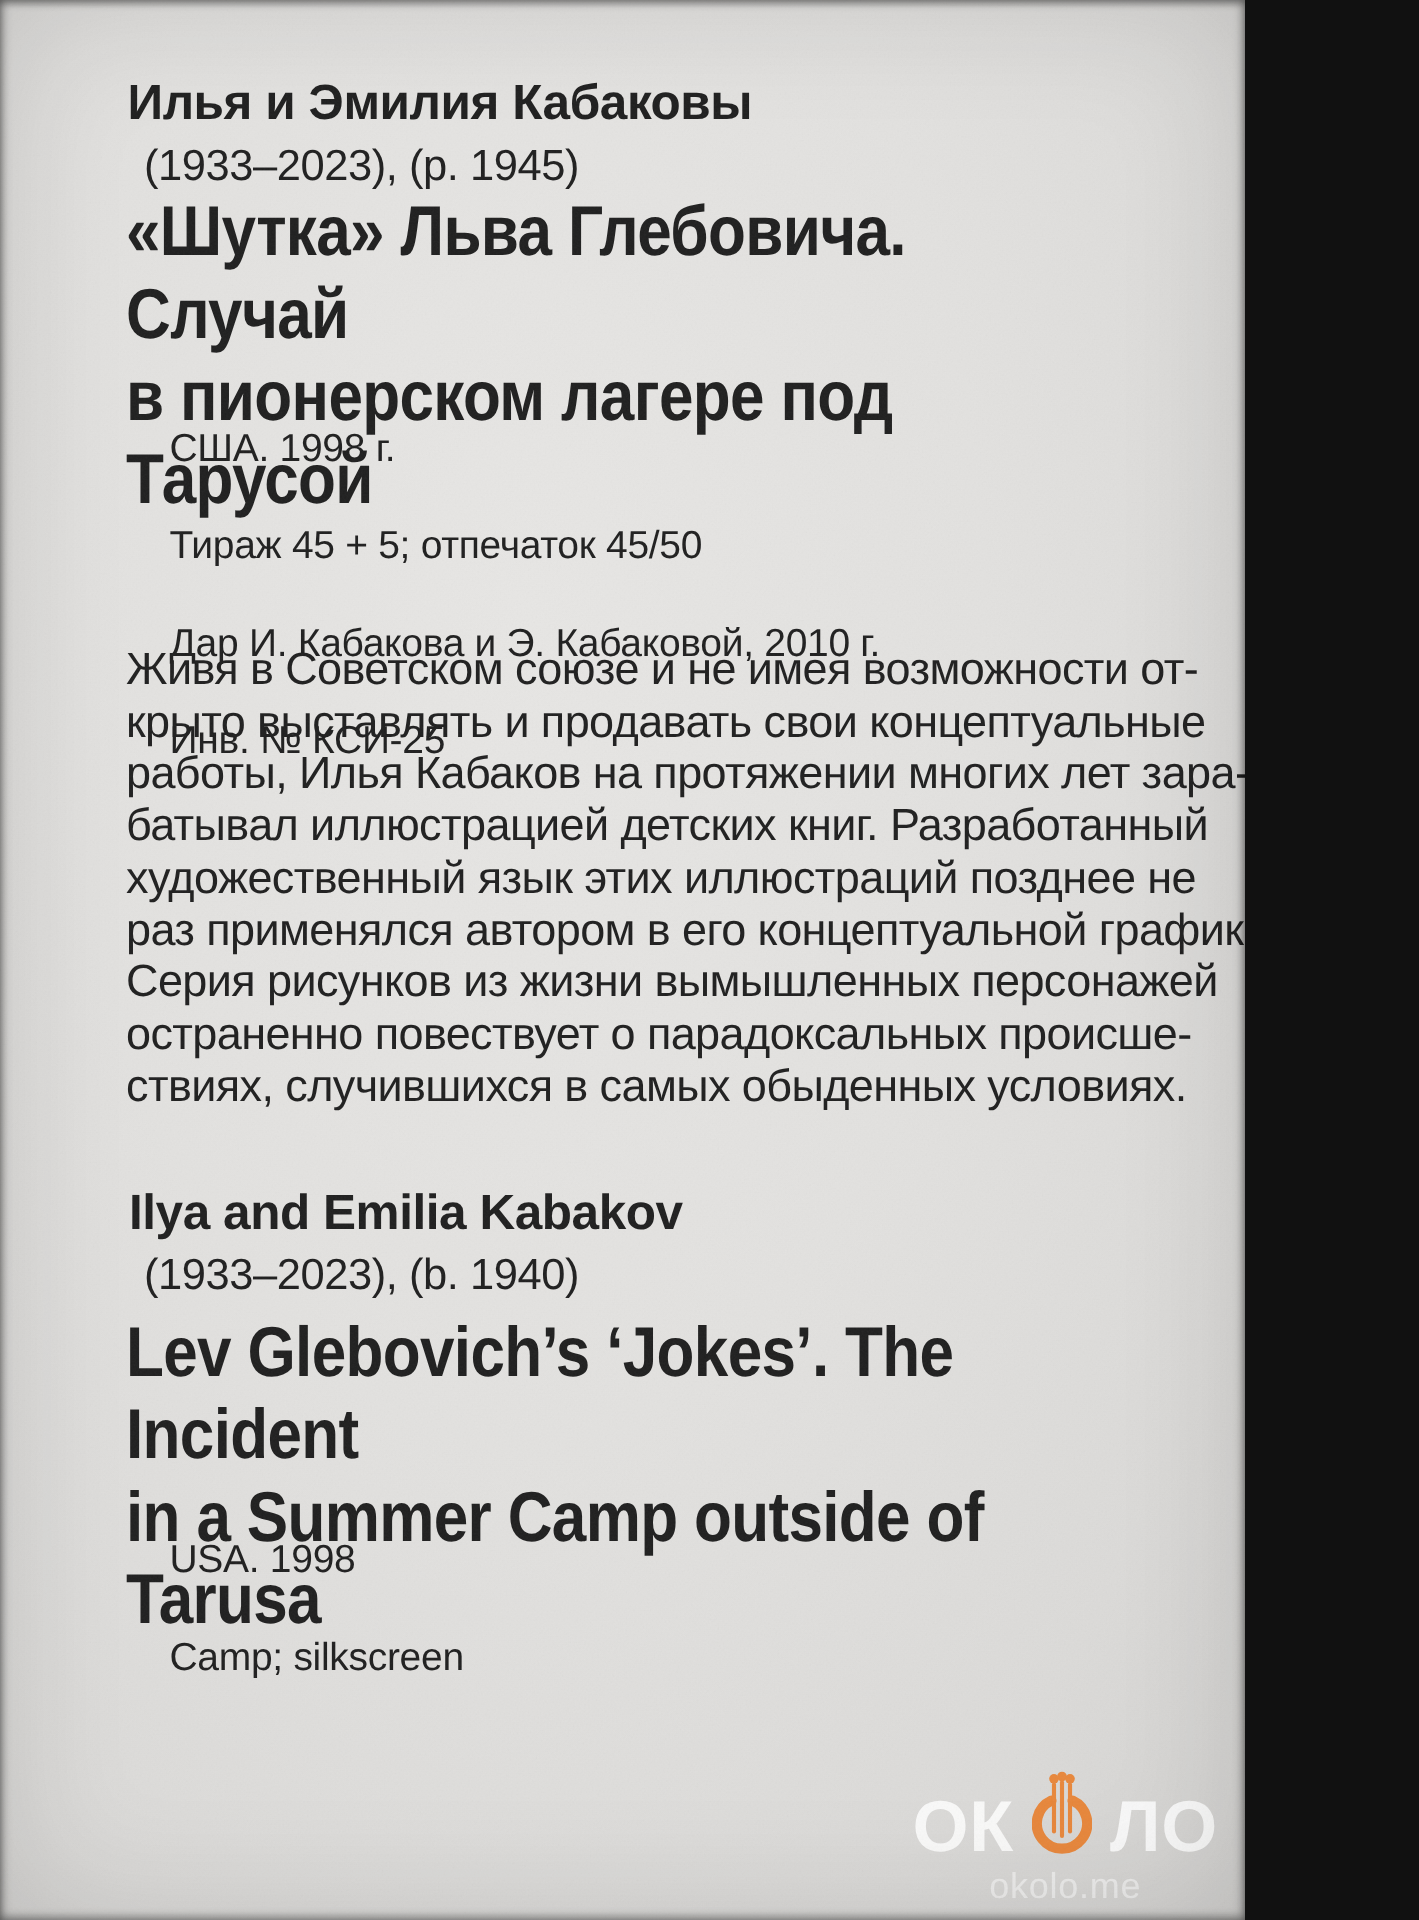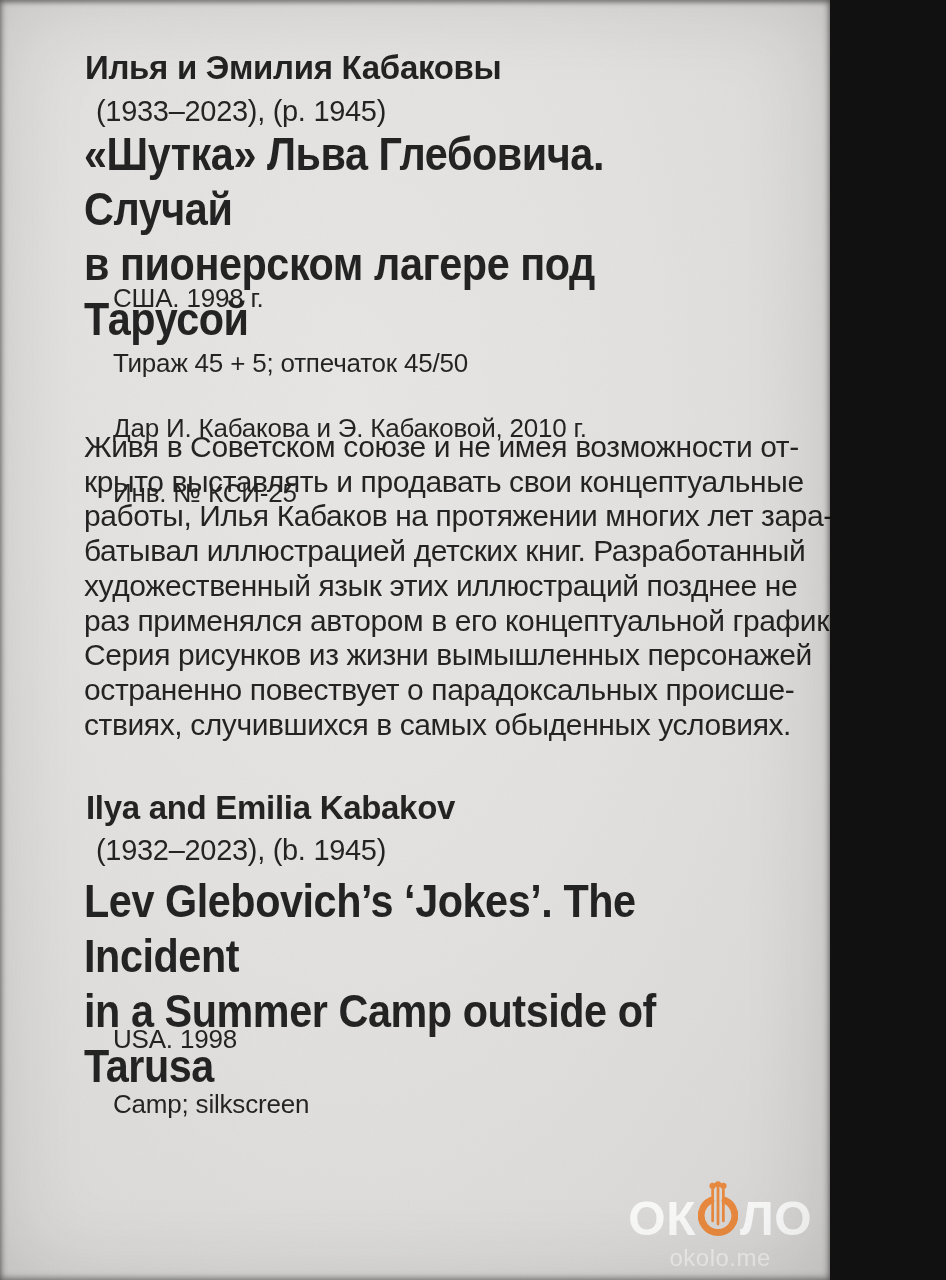--- a/index.html
+++ b/index.html
@@ -48,21 +48,21 @@
   .para {
     left: 84px; top: 430px; width: 840px;
     font-size: 30px; font-weight: 400; line-height: 34.7px; letter-spacing: -0.4px;
   }
 
   .watermark {
     position: absolute; right: 18px; bottom: 8px; z-index: 3;
     text-align: center; filter: blur(0.3px);
   }
   .brand {
-    display: flex; align-items: flex-end; justify-content: center; gap: 1px;
+    display: flex; align-items: flex-end; justify-content: center; gap: 11px;
     color: rgba(255,255,255,0.85); font-weight: 700; font-size: 48px; line-height: 0.78;
     letter-spacing: 0.5px;
   }
   .brand .lyre { display: block; margin: 0 1px; }
   .site {
     margin-top: 7px; color: rgba(255,255,255,0.55);
     font-size: 24px; font-weight: 400; letter-spacing: 0.5px;
   }
 </style>
 </head>
@@ -88,21 +88,21 @@
 
     <div class="block para">Живя в Советском союзе и не имея возможности от-
 крыто выставлять и продавать свои концептуальные
 работы, Илья Кабаков на протяжении многих лет зара-
 батывал иллюстрацией детских книг. Разработанный
 художественный язык этих иллюстраций позднее не
 раз применялся автором в его концептуальной графике.
 Серия рисунков из жизни вымышленных персонажей
 остраненно повествует о парадоксальных происше-
 ствиях, случившихся в самых обыденных условиях.</div>
-    <div class="block en-dates">(1932–2023), (b. 1945)</div>
+    <div class="block en-dates">(1933–2023), (b. 1940)</div>
     <div class="block title en-title">Lev Glebovich’s ‘Jokes’. The Incident
 in a Summer Camp outside of Tarusa</div>
 
     <div class="block meta en-meta">
       <div>USA. 1998</div>
       <div>Camp; silkscreen</div>
     </div>
 
   </div>
 

